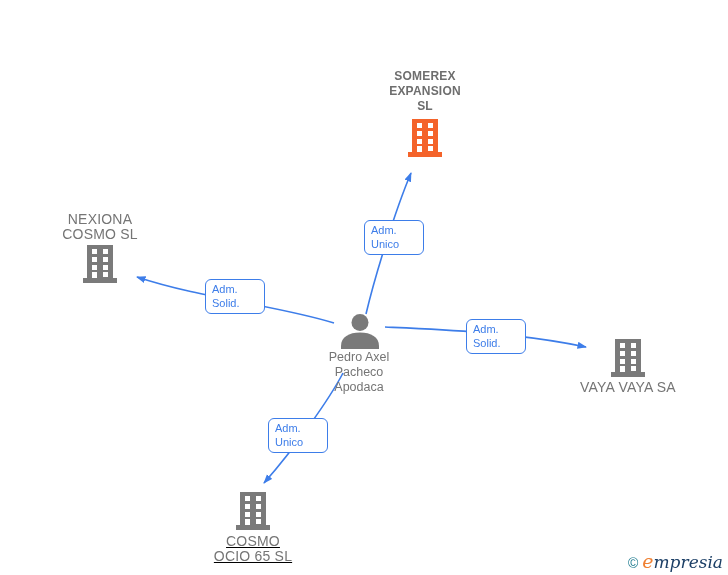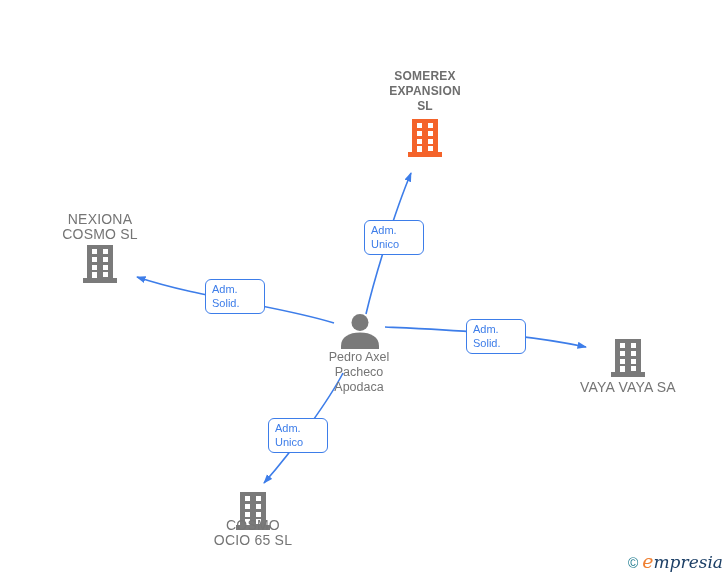--- a/index.html
+++ b/index.html
@@ -115,21 +115,21 @@
       <rect x="10" y="4" width="5" height="5"></rect>
         <rect x="21" y="4" width="5" height="5"></rect>
       <rect x="10" y="12" width="5" height="5"></rect>
         <rect x="21" y="12" width="5" height="5"></rect>
       <rect x="10" y="20" width="5" height="5"></rect>
         <rect x="21" y="20" width="5" height="5"></rect>
       <rect x="10" y="27" width="5" height="6"></rect>
         <rect x="21" y="27" width="5" height="5"></rect>
     </g>
   </svg>
-  <div class="node" style="left:203px;top:482px;width:100px;">
+  <div class="node" style="left:203px;top:498px;width:100px;text-decoration:underline;">
     <div class="node-label">
         <div>COSMO</div>
         <div>OCIO 65 SL</div>
       </div>
   </div>
 
   <svg class="node icon-wrap" style="left:338px;top:277px;" width="44" height="36" viewBox="0 0 44 36">
     <circle cx="22" cy="9.5" r="8.5" fill="#7a7a7a"></circle>
     <path d="M 3 36 L 3 33 C 3 24, 11 19.5, 22 19.5 C 33 19.5, 41 24, 41 33 L 41 36 Z" fill="#7a7a7a"></path>
   </svg>

